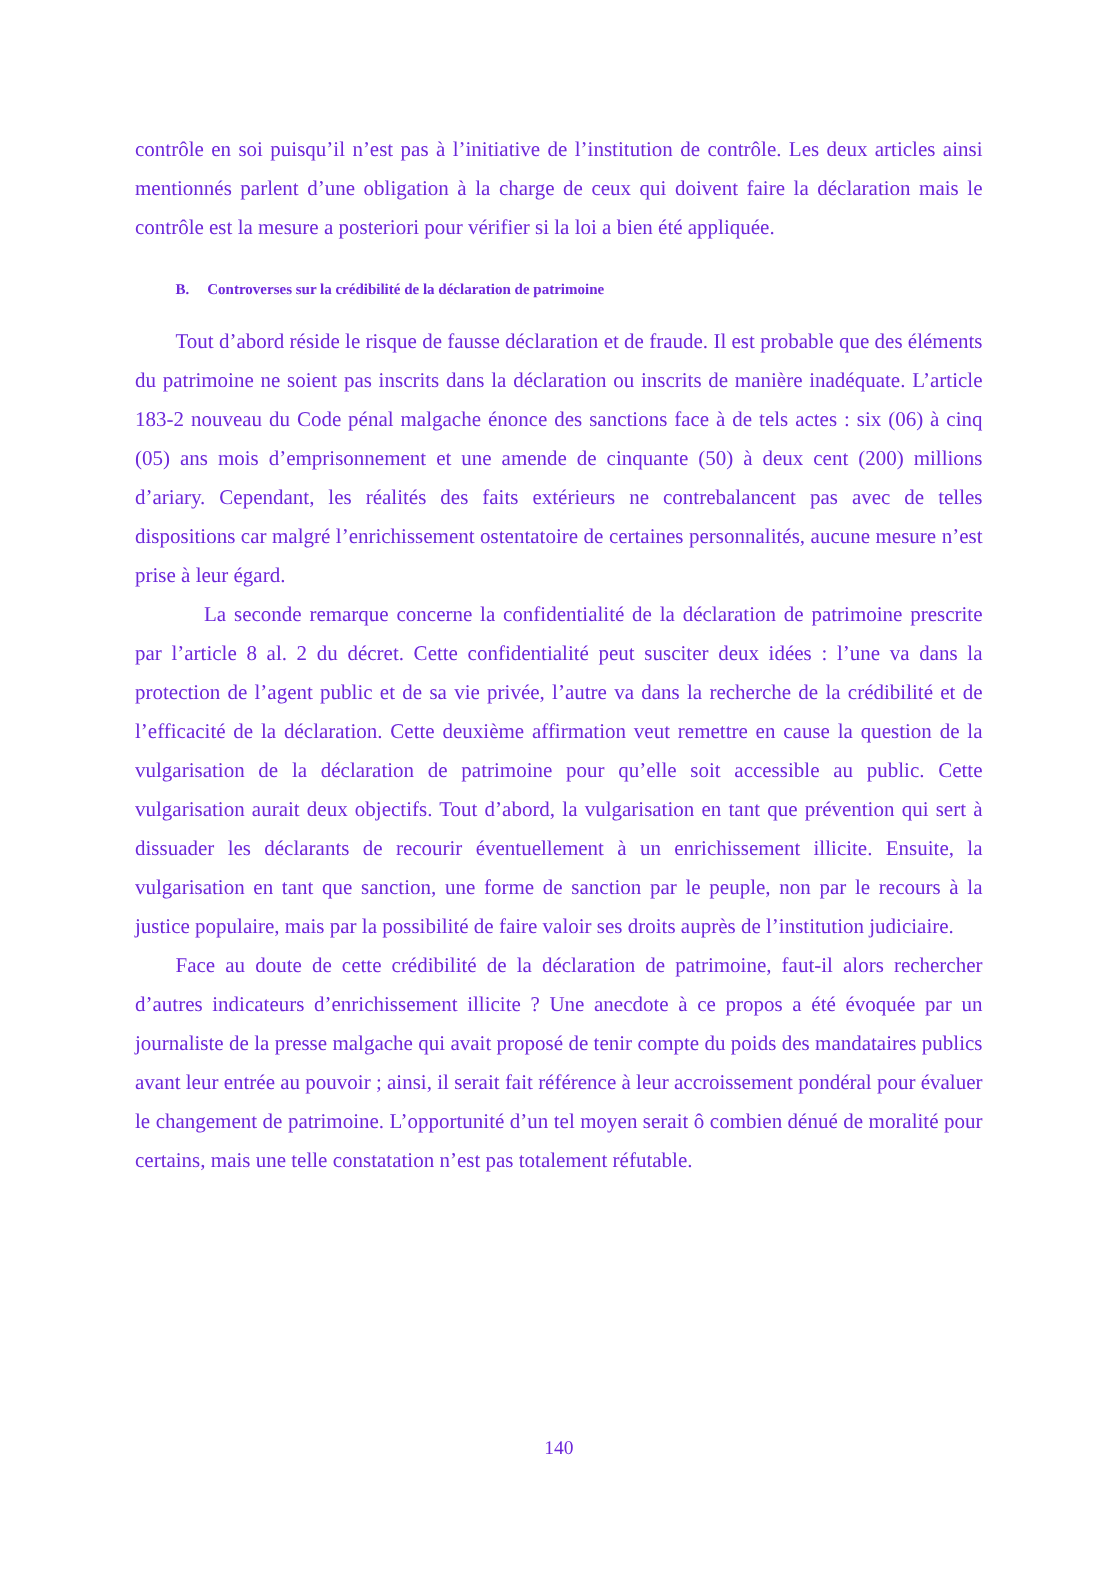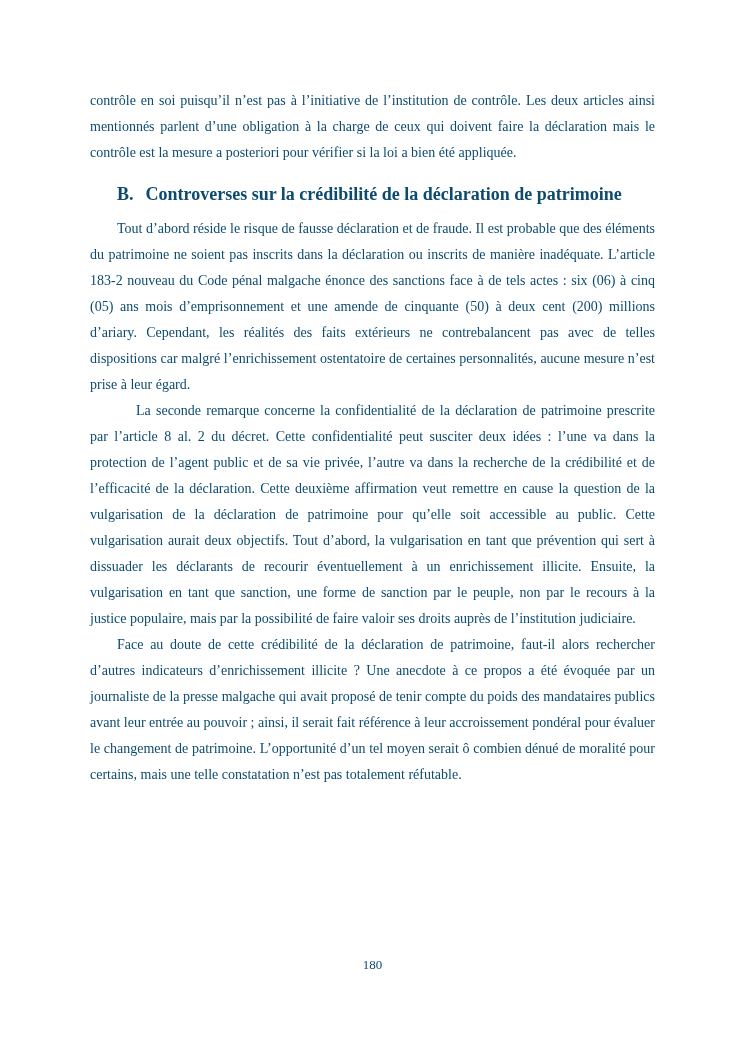--- a/index.html
+++ b/index.html
@@ -5,21 +5,21 @@
   html, body {
     margin: 0;
     padding: 0;
     background: #ffffff;
   }
   .page {
     position: relative;
     width: 745px;
     height: 1053px;
     background: #ffffff;
-    color: #0c4a6e;
+    color: #6d28d9;
     font-family: "Liberation Serif", "DejaVu Serif", serif;
     overflow: hidden;
   }
   .content {
     position: absolute;
     top: 88px;
     left: 90px;
     width: 565px;
     font-size: 14px;
     line-height: 26px;
@@ -29,21 +29,21 @@
   .content p {
     margin: 0;
   }
   .indent {
     text-indent: 27px;
   }
   .indent-lg {
     text-indent: 46px;
   }
   .section-heading {
-    font-size: 18px;
+    font-size: 10px;
     font-weight: bold;
     margin: 15px 0 9px 27px;
     text-align: left;
     text-indent: 0;
   }
   .heading-label {
     display: inline-block;
     margin-right: 12px;
   }
   .page-number {
@@ -69,14 +69,14 @@
 
 
     <p class="indent">Tout d’abord réside le risque de fausse déclaration et de fraude. Il est probable que des éléments du patrimoine ne soient pas inscrits dans la déclaration ou inscrits de manière inadéquate. L’article 183-2 nouveau du Code pénal malgache énonce des sanctions face à de tels actes : six (06) à cinq (05) ans mois d’emprisonnement et une amende de cinquante (50) à deux cent (200) millions d’ariary. Cependant, les réalités des faits extérieurs ne contrebalancent pas avec de telles dispositions car malgré l’enrichissement ostentatoire de certaines personnalités, aucune mesure n’est prise à leur égard.</p>
 
     <p class="indent-lg">La seconde remarque concerne la confidentialité de la déclaration de patrimoine prescrite par l’article 8 al. 2 du décret. Cette confidentialité peut susciter deux idées : l’une va dans la protection de l’agent public et de sa vie privée, l’autre va dans la recherche de la crédibilité et de l’efficacité de la déclaration. Cette deuxième affirmation veut remettre en cause la question de la vulgarisation de la déclaration de patrimoine pour qu’elle soit accessible au public. Cette vulgarisation aurait deux objectifs. Tout d’abord, la vulgarisation en tant que prévention qui sert à dissuader les déclarants de recourir éventuellement à un enrichissement illicite. Ensuite, la vulgarisation en tant que sanction, une forme de sanction par le peuple, non par le recours à la justice populaire, mais par la possibilité de faire valoir ses droits auprès de l’institution judiciaire.</p>
 
     <p class="indent">Face au doute de cette crédibilité de la déclaration de patrimoine, faut-il alors rechercher d’autres indicateurs d’enrichissement illicite ? Une anecdote à ce propos a été évoquée par un journaliste de la presse malgache qui avait proposé de tenir compte du poids des mandataires publics avant leur entrée au pouvoir ; ainsi, il serait fait référence à leur accroissement pondéral pour évaluer le changement de patrimoine. L’opportunité d’un tel moyen serait ô combien dénué de moralité pour certains, mais une telle constatation n’est pas totalement réfutable.</p>
 
   </div>
 
-  <div class="page-number">180</div>
+  <div class="page-number">140</div>
 </div>
 
 </body></html>

